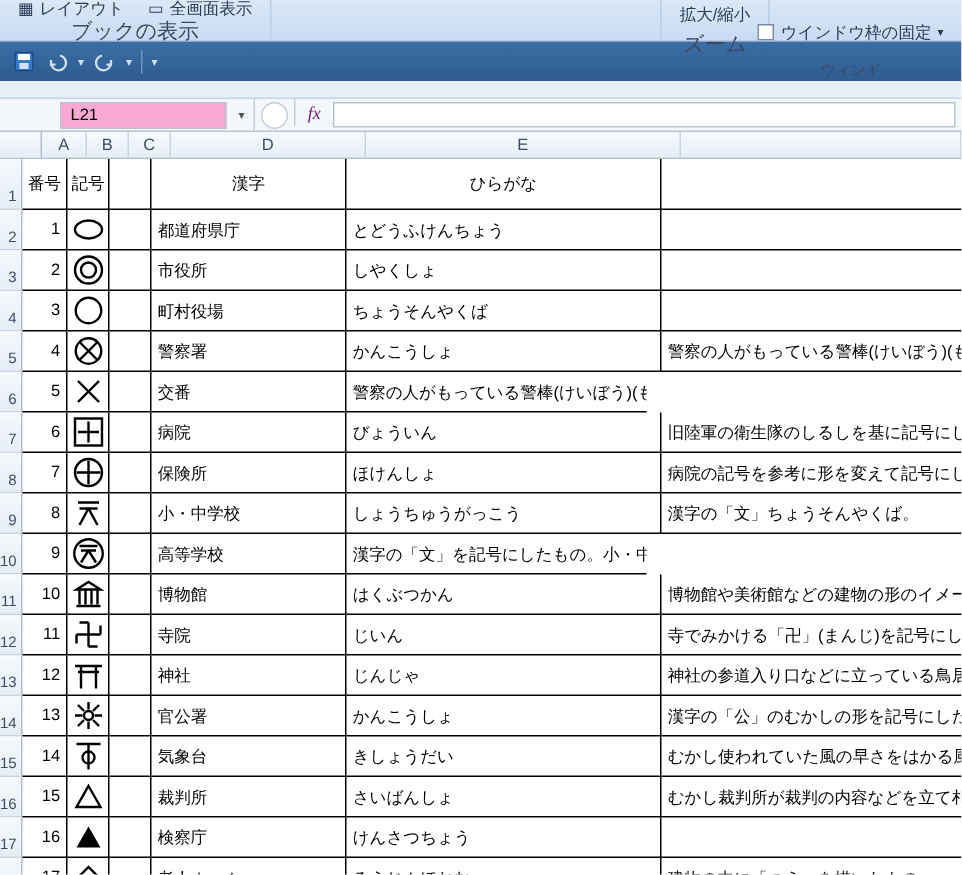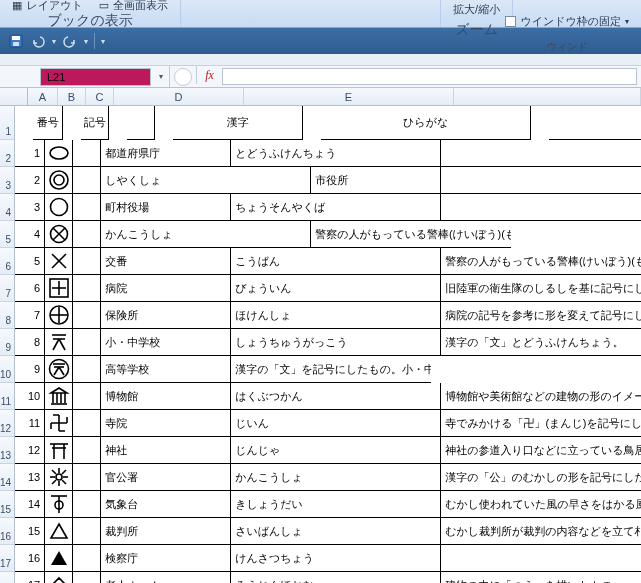--- a/index.html
+++ b/index.html
@@ -23,41 +23,41 @@
   .qat-sep { width: 1px; height: 16px; background: #6b93c0; margin: 0 2px; }
   .qat-drop { width: 8px; height: 18px; display: flex; align-items: center; justify-content: center; color: #cfe0f3; font-size: 8px; }
   
   
   .thinbar { height: 12px; background: #e9eff7; border-bottom: 1px solid #c3d2e6; }
   
   
   .fxrow { display: flex; align-items: stretch; height: 22px; border-bottom: 1px solid #b8c2d1; background: #f3f6fb; }
   .namebox-wrap { display: flex; align-items: center; width: 170px; border-right: 1px solid #c3cddc; }
   .namebox-pad { width: 38px; }
-  .namebox { flex: 1; padding: 2px 6px; font-size: 11px; background: #be185d; border: 1px solid #b8c2d1; margin: 2px 2px; height: 18px; display: flex; align-items: center; }
+  .namebox { flex: 1; padding: 2px 6px; font-size: 11px; background: #f9a8d4; border: 1px solid #b8c2d1; margin: 2px 2px; height: 18px; display: flex; align-items: center; }
   .namebox-dd { width: 16px; text-align: center; color: #555; font-size: 8px; }
   .fx-btns { display: flex; align-items: center; padding: 0 4px; gap: 4px; }
-  .fx-ico { width: 26px; height: 18px; border-left: 1px solid #c3cddc; display: flex; align-items: center; justify-content: center; font-style: italic; font-family: "Times New Roman", serif; font-size: 12px; color: #b91c1c; }
+  .fx-ico { width: 26px; height: 18px; border-left: 1px solid #c3cddc; display: flex; align-items: center; justify-content: center; font-style: italic; font-family: "Times New Roman", serif; font-size: 12px; color: #701a75; }
   .fx-input { flex: 1; background: #fff; border: 1px solid #b8c2d1; margin: 2px 4px 2px 0; }
   
   
   .colhdr-row { display: flex; height: 18px; background: linear-gradient(#f6f9fd,#e5edf7); border-bottom: 1px solid #b3bfd1; }
   .rowhdr-corner { width: 28px; border-right: 1px solid #b3bfd1; background: linear-gradient(#f6f9fd,#e5edf7); }
   .colhdr { border-right: 1px solid #c9d4e3; text-align: center; font-size: 11px; color: #3d4c66; display: flex; align-items: center; justify-content: center; }
   
   
   .grid { display: flex; }
   .rowhdrs { width: 28px; display: flex; flex-direction: column; }
   .rowhdr { height: 27px; border-bottom: 1px solid #c9d4e3; border-right: 1px solid #b3bfd1; background: linear-gradient(#f6f9fd,#e5edf7); font-size: 10px; color: #3d4c66; display: flex; align-items: flex-end; justify-content: flex-end; padding: 0 3px 2px 0; }
   .rowhdr.first { height: 34px; }
   .cells { flex: 1; display: flex; flex-direction: column; }
   .row { display: flex; height: 27px; }
   .row.header { height: 34px; }
   .cell { border-right: 1px solid #000; border-bottom: 1px solid #000; display: flex; align-items: center; padding: 0 4px; font-size: 11px; overflow: hidden; white-space: nowrap; }
-  .row.header .cell { justify-content: center; font-size: 11px; margin-left: 18px; }
+  .row.header .cell { justify-content: center; font-size: 11px; }
   .c-a { width: 30px; justify-content: flex-end; }
   .c-b { width: 28px; justify-content: center; padding: 0; }
   .c-c { width: 28px; }
   .c-d { width: 130px; }
   .c-e { width: 210px; }
   .c-f { width: 200px; border-right: none; }
   .row.header .c-a, .row.header .c-b, .row.header .c-c, .row.header .c-d, .row.header .c-e, .row.header .c-f { justify-content: center; }
   
   .sym { width: 24px; height: 24px; display: flex; align-items: center; justify-content: center; }
   .sym svg { display: block; }
@@ -199,22 +199,22 @@
     <div class="cell c-a">2</div>
     <div class="cell c-b">
           <span class="sym">
             <svg width="22" height="22" viewBox="0 0 22 22">
               <circle cx="11" cy="11" r="9" stroke="#000" fill="none" stroke-width="1.6"></circle>
               <circle cx="11" cy="11" r="5" stroke="#000" fill="none" stroke-width="1.6"></circle>
             </svg>
           </span>
         </div>
     <div class="cell c-c"></div>
+    <div class="cell c-d">市役所</div>
     <div class="cell c-e">しやくしょ</div>
-    <div class="cell c-d">市役所</div>
     <div class="cell c-f"></div>
   </div>
   <div class="row">
     <div class="cell c-a">3</div>
     <div class="cell c-b">
           <span class="sym">
             <svg width="22" height="22" viewBox="0 0 22 22">
               <circle cx="11" cy="11" r="8.5" stroke="#000" fill="none" stroke-width="1.6"></circle>
             </svg>
           </span>
@@ -229,36 +229,36 @@
     <div class="cell c-b">
           <span class="sym">
             <svg width="22" height="22" viewBox="0 0 22 22">
               <circle cx="11" cy="11" r="8.5" stroke="#000" fill="none" stroke-width="1.6"></circle>
               <line x1="5" y1="5" x2="17" y2="17" stroke="#000" fill="none" stroke-width="1.6"></line>
               <line x1="17" y1="5" x2="5" y2="17" stroke="#000" fill="none" stroke-width="1.6"></line>
             </svg>
           </span>
         </div>
     <div class="cell c-c"></div>
+    <div class="cell c-d">警察署</div>
     <div class="cell c-e">かんこうしょ</div>
     <div class="cell c-f">警察の人がもっている警棒(けいぼう)(も</div>
   </div>
   <div class="row">
     <div class="cell c-a">5</div>
     <div class="cell c-b">
           <span class="sym">
             <svg width="20" height="20" viewBox="0 0 20 20">
               <line x1="3" y1="3" x2="17" y2="17" stroke="#000" fill="none" stroke-width="1.6"></line>
               <line x1="17" y1="3" x2="3" y2="17" stroke="#000" fill="none" stroke-width="1.6"></line>
             </svg>
           </span>
         </div>
     <div class="cell c-c"></div>
     <div class="cell c-d">交番</div>
-    <div class="cell c-e">こうばん</div>
     <div class="cell c-f">警察の人がもっている警棒(けいぼう)(も</div>
   </div>
   <div class="row">
     <div class="cell c-a">6</div>
     <div class="cell c-b">
           <span class="sym">
             <svg width="22" height="22" viewBox="0 0 22 22">
               <rect x="2" y="2" width="18" height="18" stroke="#000" fill="none" stroke-width="1.6"></rect>
               <line x1="11" y1="4" x2="11" y2="18" stroke="#000" fill="none" stroke-width="1.6"></line>
               <line x1="4" y1="11" x2="18" y2="11" stroke="#000" fill="none" stroke-width="1.6"></line>
@@ -294,21 +294,21 @@
               <line x1="4" y1="4" x2="18" y2="4" stroke="#000" fill="none" stroke-width="1.6"></line>
               <line x1="5" y1="8" x2="17" y2="8" stroke="#000" fill="none" stroke-width="1.6"></line>
               <line x1="11" y1="8" x2="5" y2="19" stroke="#000" fill="none" stroke-width="1.6"></line>
               <line x1="11" y1="8" x2="17" y2="19" stroke="#000" fill="none" stroke-width="1.6"></line>
             </svg>
           </span>
         </div>
     <div class="cell c-c"></div>
     <div class="cell c-d">小・中学校</div>
     <div class="cell c-e">しょうちゅうがっこう</div>
-    <div class="cell c-f">漢字の「文」とどうふけんちょう。</div>
+    <div class="cell c-f">漢字の「文」ちょうそんやくば。</div>
   </div>
   <div class="row">
     <div class="cell c-a">9</div>
     <div class="cell c-b">
           <span class="sym">
             <svg width="22" height="22" viewBox="0 0 22 22">
               <circle cx="11" cy="11" r="9.5" stroke="#000" fill="none" stroke-width="1.6"></circle>
               <line x1="5" y1="6" x2="17" y2="6" stroke="#000" fill="none" stroke-width="1.6"></line>
               <line x1="6" y1="9" x2="16" y2="9" stroke="#000" fill="none" stroke-width="1.6"></line>
               <line x1="11" y1="9" x2="6" y2="17" stroke="#000" fill="none" stroke-width="1.6"></line>

